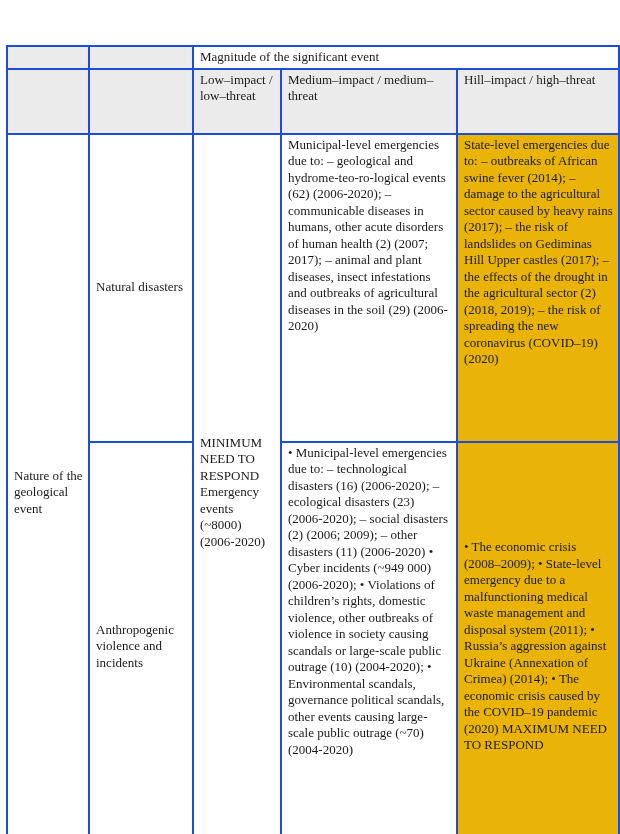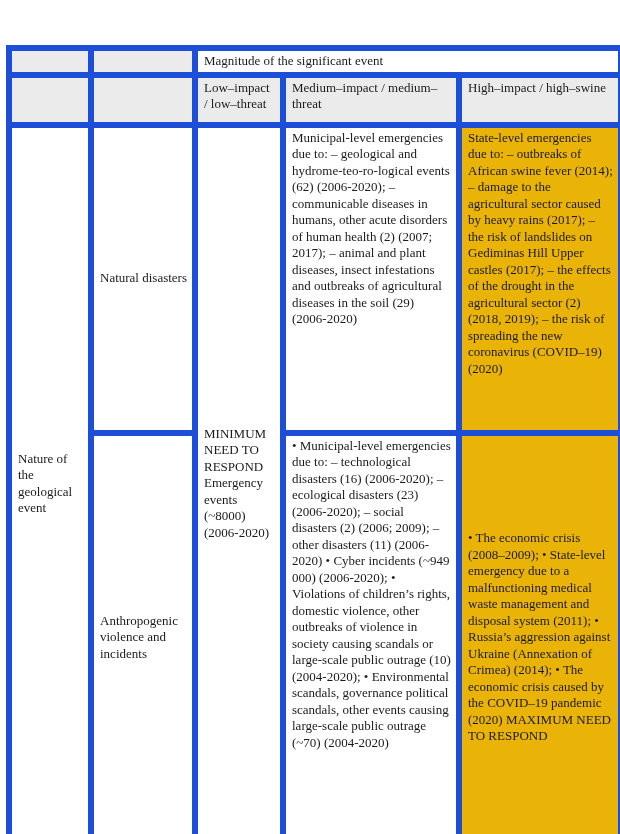--- a/index.html
+++ b/index.html
@@ -11,32 +11,32 @@
     font-family: "Liberation Serif", serif;
     color: #1b1b1b;
   }
   table.matrix {
     border-collapse: collapse;
     table-layout: fixed;
     margin: 45px 0 0 6px;
     width: 612px;
   }
   table.matrix td {
-    border: 6px solid #1d4ed8;
+    border: 2px solid #1d4ed8;
     padding: 2px 5px 2px 6px;
     font-size: 13px;
     line-height: 1.27;
     vertical-align: top;
     overflow-wrap: break-word;
   }
   .hdr   { background: #ebebeb; }
   .shade { background: #eab308; }
   .mid   { vertical-align: middle !important; margin-top: 48px; }
   tr.r1 { height: 18px; }
-  tr.r2 { height: 50px; }
+  tr.r2 { height: 65px; }
   tr.r3 { height: 308px; }
   tr.r4 { height: 410px; }
   td.title-cell { vertical-align: middle; padding-top: 0; padding-bottom: 0; }
 </style>
 </head>
 <body>
 
 <table class="matrix">
   <colgroup>
     <col style="width:82px">
@@ -51,21 +51,21 @@
     <td class="hdr"></td>
     <td class="hdr"></td>
     <td colspan="3" class="title-cell">Magnitude of the significant event</td>
   </tr>
 
   <tr class="r2">
     <td class="hdr"></td>
     <td class="hdr"></td>
     <td class="hdr">Low–impact / low–threat</td>
     <td class="hdr">Medium–impact / medium–threat</td>
-    <td class="hdr">High–impact / high–swine</td>
+    <td class="hdr">Hill–impact / high–threat</td>
   </tr>
 
   <tr class="r3">
     <td rowspan="2" class="mid">Nature of the geological event</td>
     <td class="mid">Natural disasters</td>
     <td rowspan="2" class="mid">MINIMUM NEED TO RESPOND Emergency events (~8000) (2006-2020)</td>
     <td>Municipal-level emergencies due to: – geological and hydrome-teo-ro-logical events (62) (2006-2020); – communicable diseases in humans, other acute disorders of human health (2) (2007; 2017); – animal and plant diseases, insect infestations and outbreaks of agricultural diseases in the soil (29) (2006-2020)</td>
     <td class="shade">State-level emergencies due to: – outbreaks of African swine fever (2014); – damage to the agricultural sector caused by heavy rains (2017); – the risk of landslides on Gediminas Hill Upper castles (2017); – the effects of the drought in the agricultural sector (2) (2018, 2019); – the risk of spreading the new coronavirus (COVID–19) (2020)</td>
   </tr>
 

